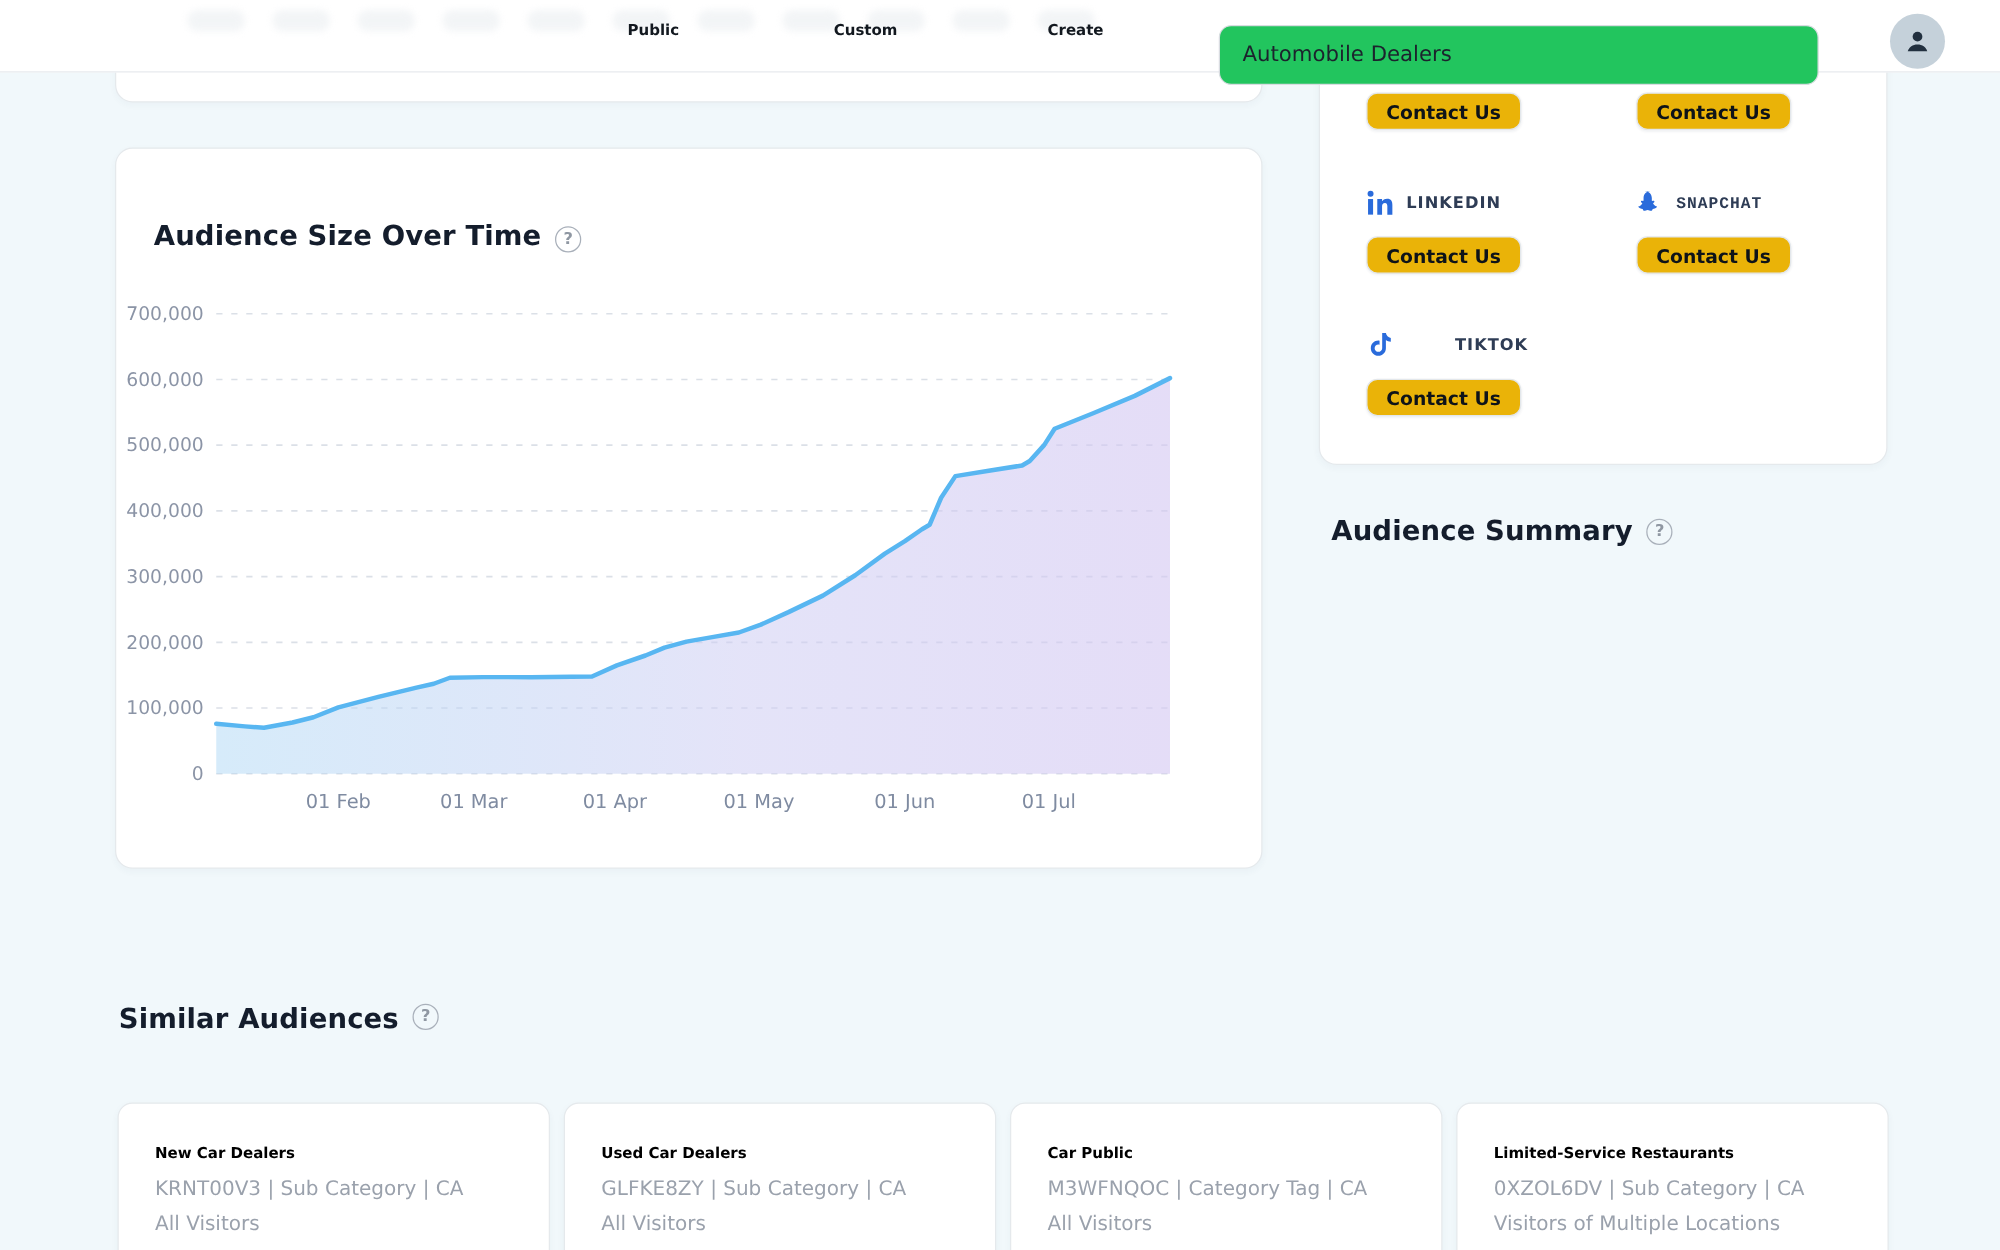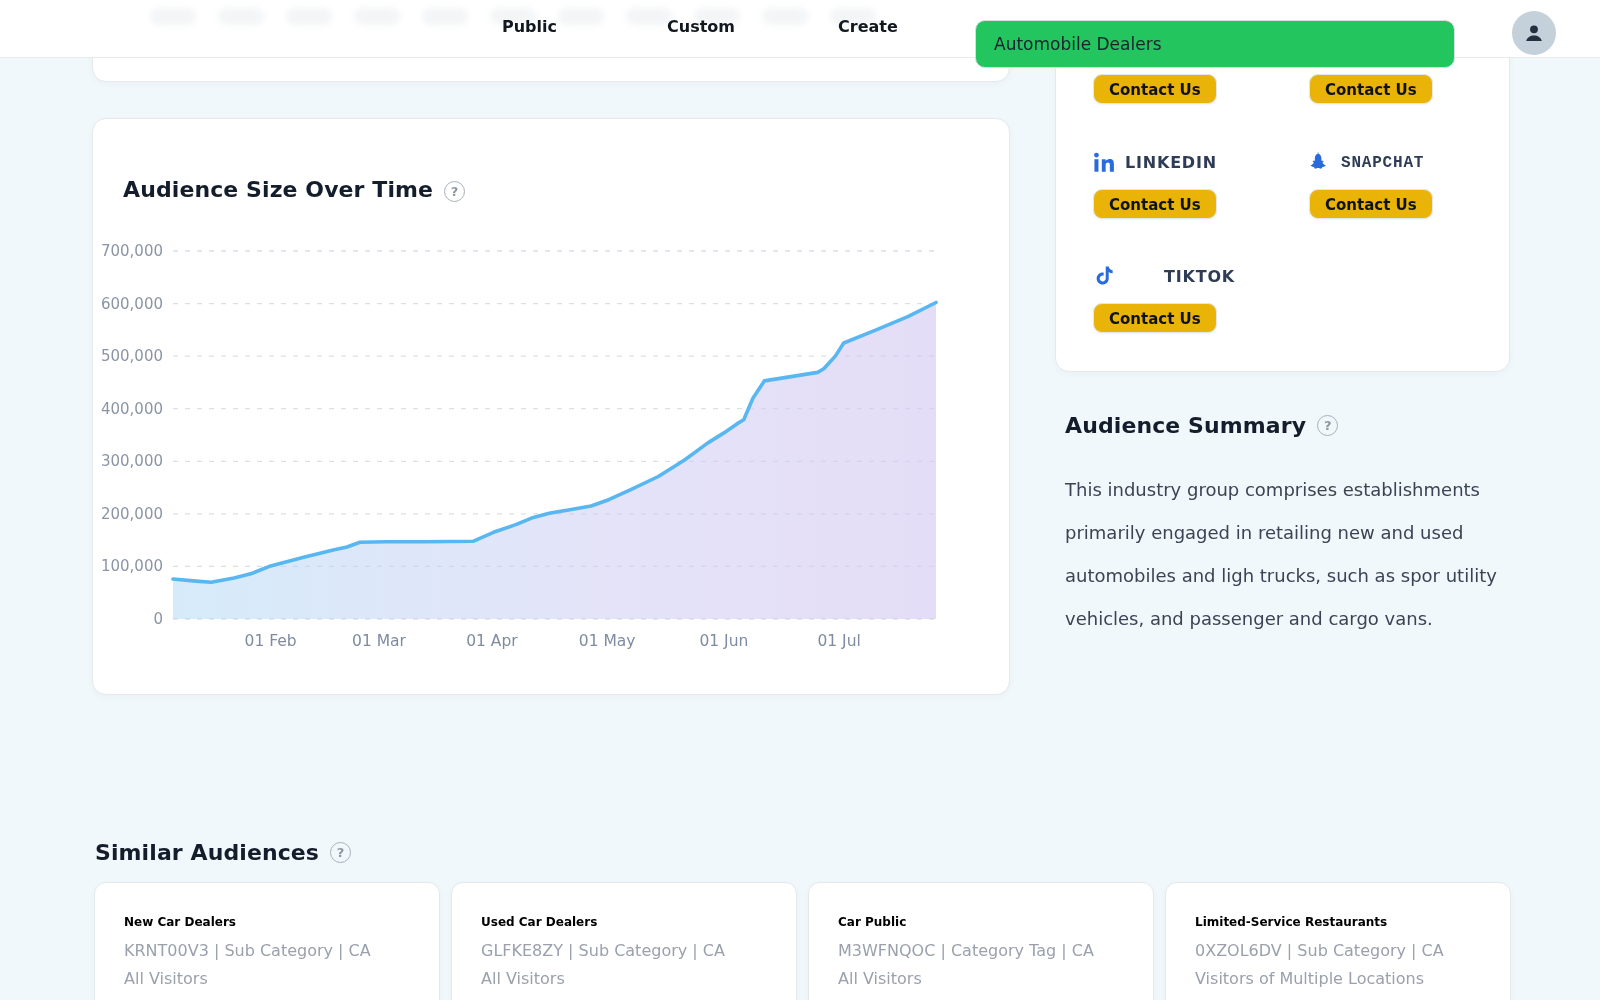--- a/index.html
+++ b/index.html
@@ -8,21 +8,21 @@
   #page { position:relative; width:1600px; height:1000px; overflow:hidden; background:#f1f8fb; }
 
   
   #navbar { position:absolute; left:0; top:0; width:1600px; height:58px; background:#ffffff;
             border-bottom:1px solid #e7eaee; z-index:50; }
   .brand { position:absolute; left:48px; top:6px; display:flex; align-items:center; gap:14px; }
   .brand-name { font-size:26px; font-weight:bold; color:#4c5057; letter-spacing:-0.5px; }
   .ghost-row { position:absolute; left:150px; top:8px; height:18px; white-space:nowrap; }
   .ghost-pill { display:inline-block; width:46px; height:17px; margin-right:22px; border-radius:9px;
                 background:#e9edf0; opacity:.55; filter:blur(3px); }
-  .nav-link { position:absolute; top:17px; font-size:16px; font-weight:600; color:#12181f;
+  .nav-link { position:absolute; top:17px; font-size:12px; font-weight:600; color:#12181f;
               text-decoration:none; cursor:pointer; }
   #nav-public { left:502px; }  #nav-custom { left:667px; }  #nav-create { left:838px; }
   #search-input { position:absolute; left:975px; top:20px; width:480px; height:48px;
                   background:#22c55e; border:1px solid #d9dce1; border-radius:10px;
                   padding:0 18px; font-size:17px; color:#1c232d;
                   font-family:"DejaVu Sans","Liberation Sans",sans-serif; }
   #avatar { position:absolute; left:1512px; top:11px; width:44px; height:44px; border-radius:50%;
             background:#c5d1da; display:flex; align-items:center; justify-content:center; cursor:pointer; }
 
   
@@ -41,31 +41,31 @@
   #chart-svg { position:absolute; left:0; top:110px; }
 
   
   #contact-card { left:1055px; top:-30px; width:455px; height:402px; }
   .c-abs { position:absolute; }
   .cbtn { background:#eab308; border:1px solid #e3e7eb; border-radius:9px; padding:6px 15px;
           height:30px; font-size:15px; font-weight:bold; color:#0e1319; cursor:pointer;
           box-shadow:0 1px 2px rgba(20,40,60,0.06);
           font-family:"DejaVu Sans","Liberation Sans",sans-serif; }
   .plat { display:flex; align-items:center; gap:9px; }
-  .plat-label { font-size:16px; font-weight:600; letter-spacing:0.8px; color:#2e3c55; }
+  .plat-label { font-size:13px; font-weight:600; letter-spacing:0.8px; color:#2e3c55; }
   .picon { display:inline-flex; width:23px; height:23px; }
 
   
   #audience-summary { position:absolute; left:1065px; top:413px; width:462px; }
   .summary-title-row { display:flex; align-items:center; gap:11px; }
   #summary-body { margin-top:30px; }
   .sum-line { display:block; font-size:18px; line-height:43px; color:#3b4454; }
 
   
-  #similar-title-row { position:absolute; left:95px; top:840px; display:flex; align-items:center; gap:11px; }
+  #similar-title-row { position:absolute; left:95px; top:803px; display:flex; gap:11px; }
   #similar-cards { position:absolute; left:94px; top:882px; display:flex; gap:11px; }
   .sim-card { width:346px; height:170px; background:#ffffff; border:1px solid #e5e9ec;
               border-radius:12px; padding:32px 20px 0 29px; cursor:pointer;
               box-shadow:0 2px 6px rgba(40,70,100,0.04); }
   .sim-title { font-size:12px; font-weight:bold; color:#000000; }
   .sim-meta { margin-top:12px; font-size:16px; color:#9aa1ac; }
   .sim-aud { margin-top:9px; font-size:16px; color:#9aa1ac; }
 </style>
 </head>
 <body>
@@ -149,26 +149,20 @@
       <span class="plat-label">TIKTOK</span>
     </div>
     <button class="cbtn c-abs" style="left:37px; top:332px;">Contact Us</button>
   </div>
 
   <div id="audience-summary">
     <div class="summary-title-row">
       <span class="section-title">Audience Summary</span>
       <span class="help-icon">?</span>
     </div>
-    <div id="summary-body">
-      <span class="sum-line">This industry group comprises establishments</span>
-      <span class="sum-line">primarily engaged in retailing new and used</span>
-      <span class="sum-line">automobiles and ligh trucks, such as spor utility</span>
-      <span class="sum-line">vehicles, and passenger and cargo vans.</span>
-    </div>
   </div>
 
   <div id="similar-title-row">
     <span class="section-title">Similar Audiences</span>
     <span class="help-icon">?</span>
   </div>
   <div id="similar-cards">
     <div class="sim-card">
       <div class="sim-title">New Car Dealers</div>
       <div class="sim-meta">KRNT00V3 | Sub Category | CA</div>

